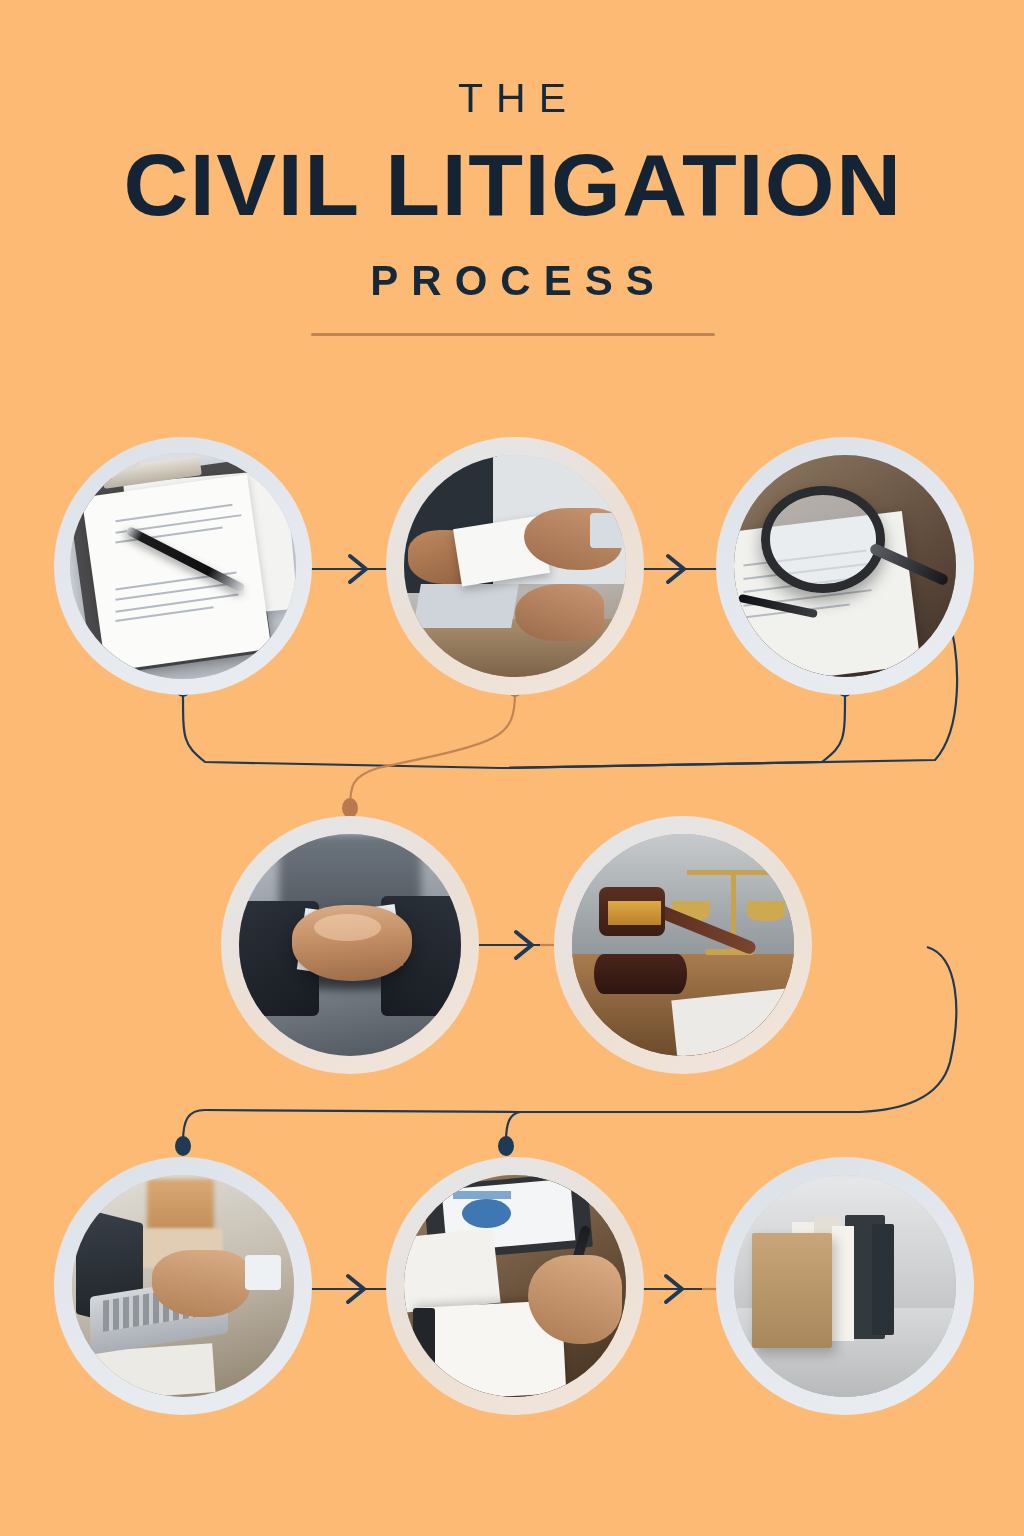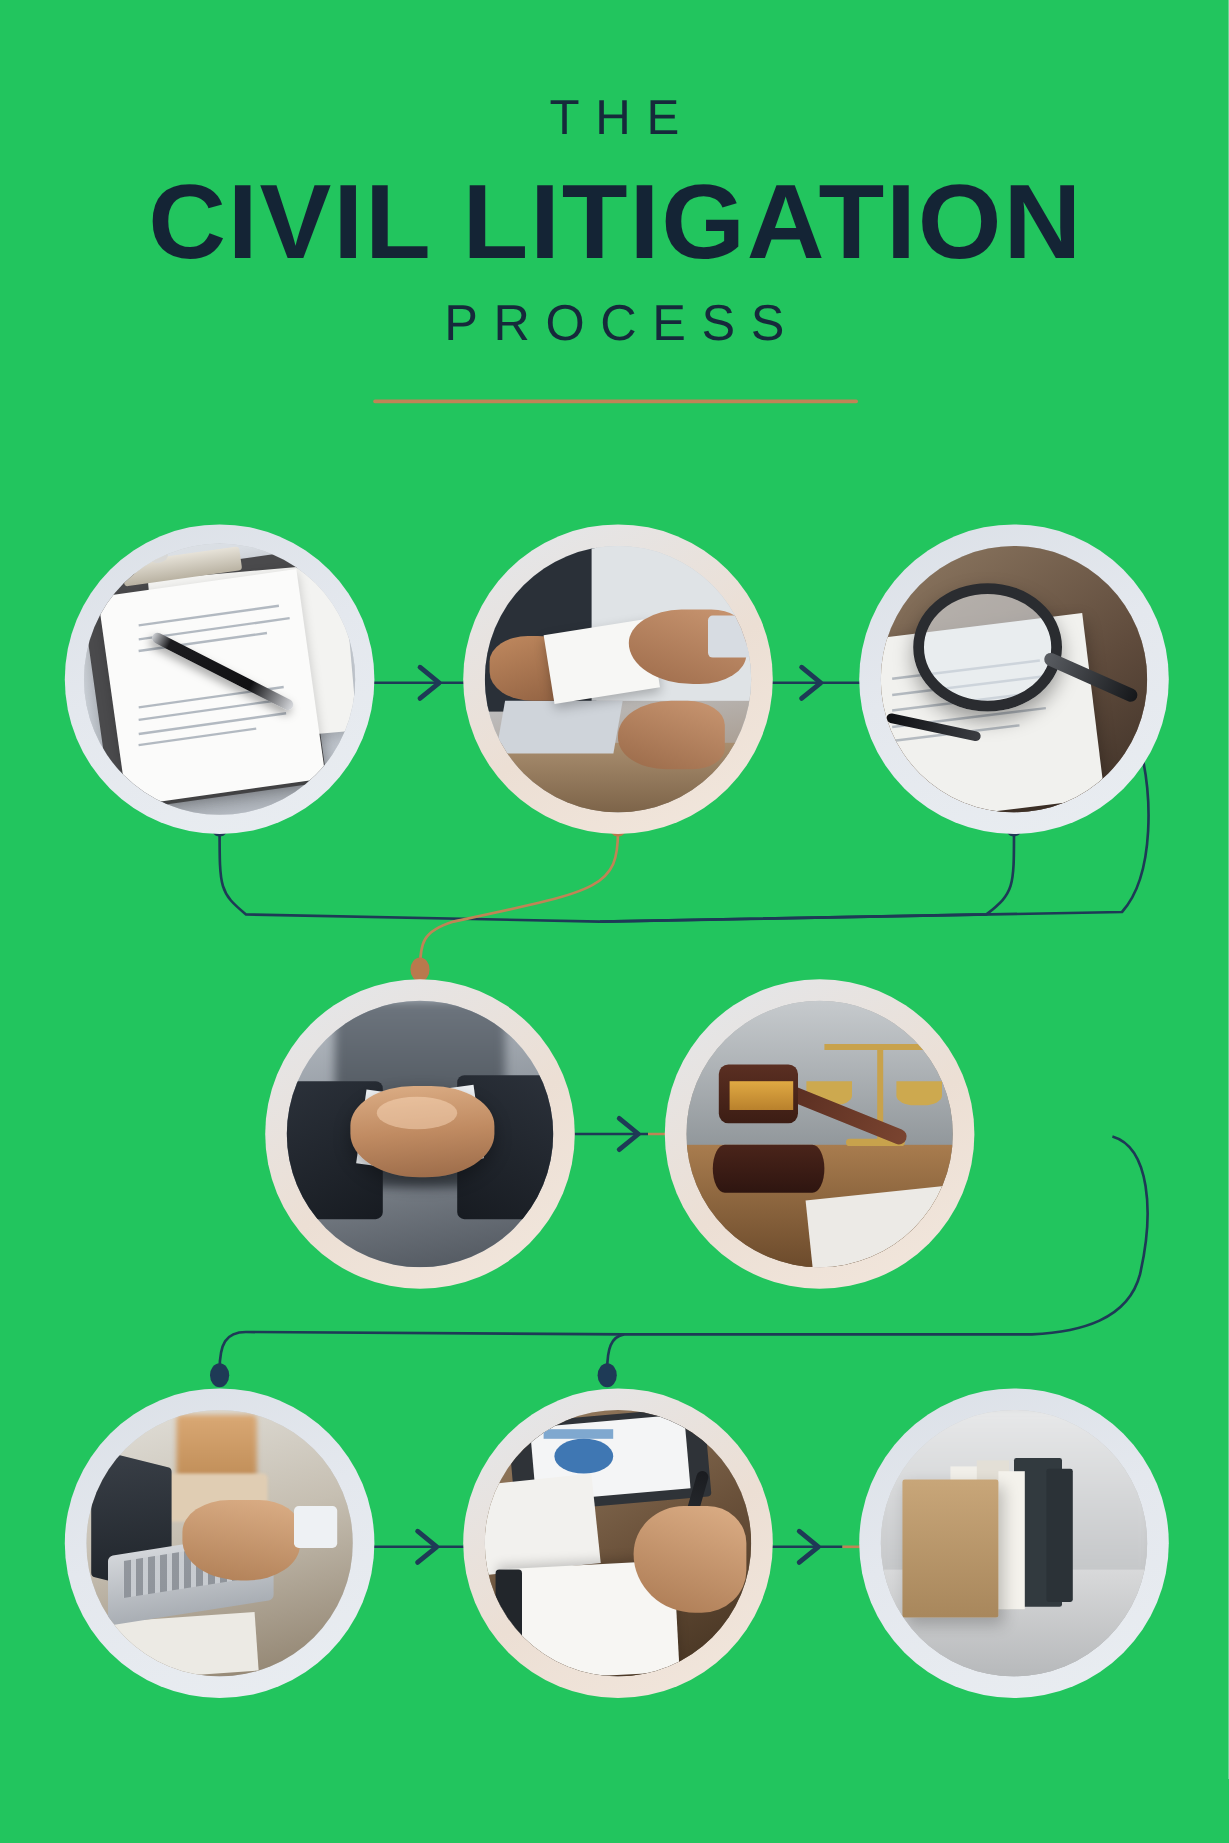--- a/index.html
+++ b/index.html
@@ -4,21 +4,21 @@
 <style>
   html, body {
     margin: 0;
     padding: 0;
     background: #f6f6f4;
   }
   .page {
     position: relative;
     width: 1024px;
     height: 1536px;
-    background: #22c55e;
+    background: #fdba74;
     overflow: hidden;
     font-family: "Liberation Sans", sans-serif;
   }
 
   
   .header {
     position: absolute;
     left: 0;
     top: 78px;
     width: 1024px;
@@ -42,23 +42,23 @@
     line-height: 1.08;
     margin-top: 18px;
     text-indent: 2px;
     transform: scaleX(1.02);
   }
   .title-sub {
     font-family: "Liberation Sans", sans-serif;
     font-size: 42px;
     letter-spacing: 13px;
     color: #16293b;
-    font-weight: 400;
+    font-weight: 700;
     line-height: 1;
-    margin-top: 16px;
+    margin-top: 28px;
     text-indent: 13px;
   }
   .rule {
     position: absolute;
     left: 311px;
     top: 333px;
     width: 404px;
     height: 3px;
     background: #c08456;
     border-radius: 2px;

